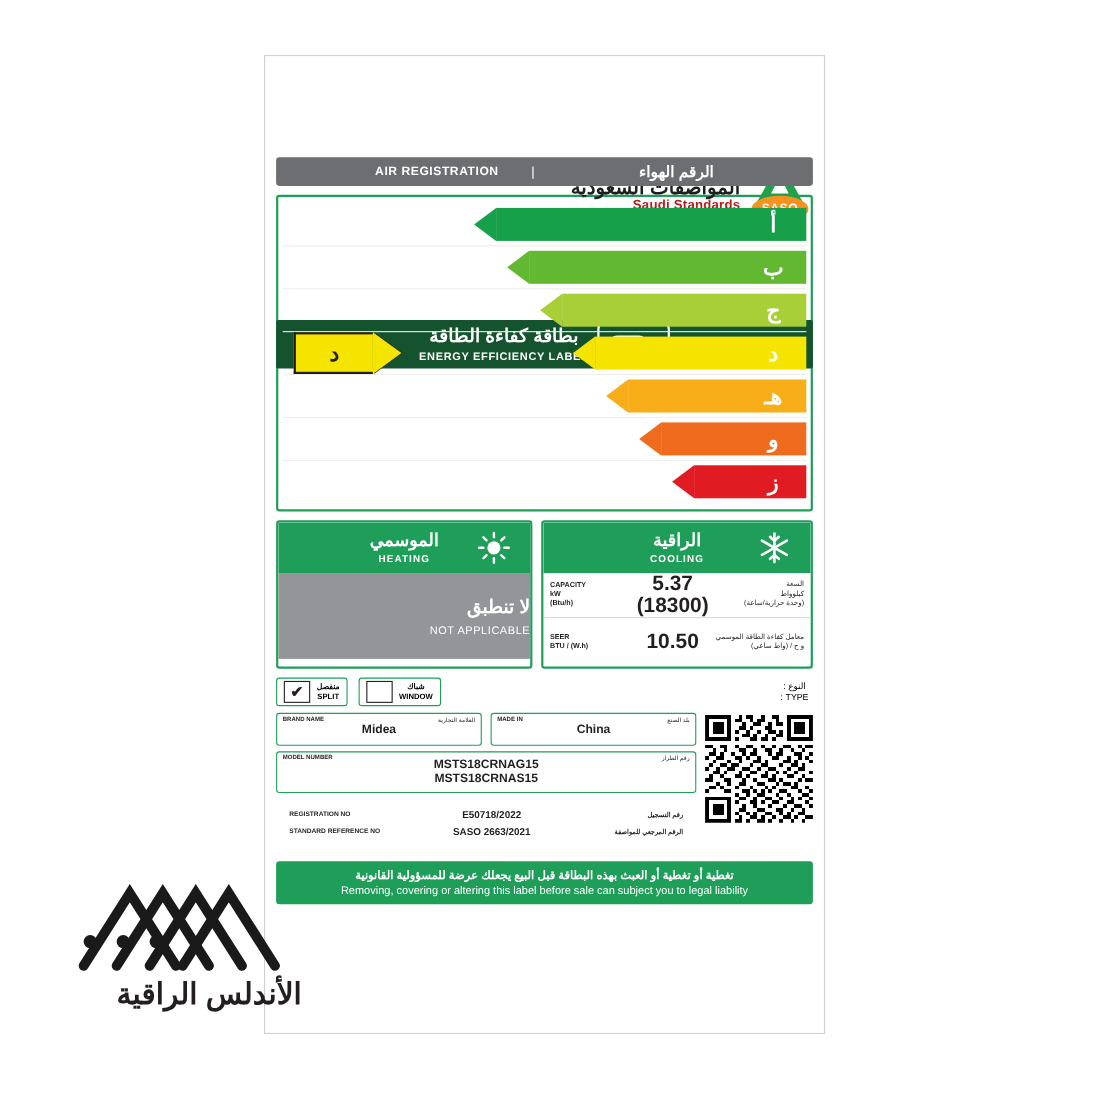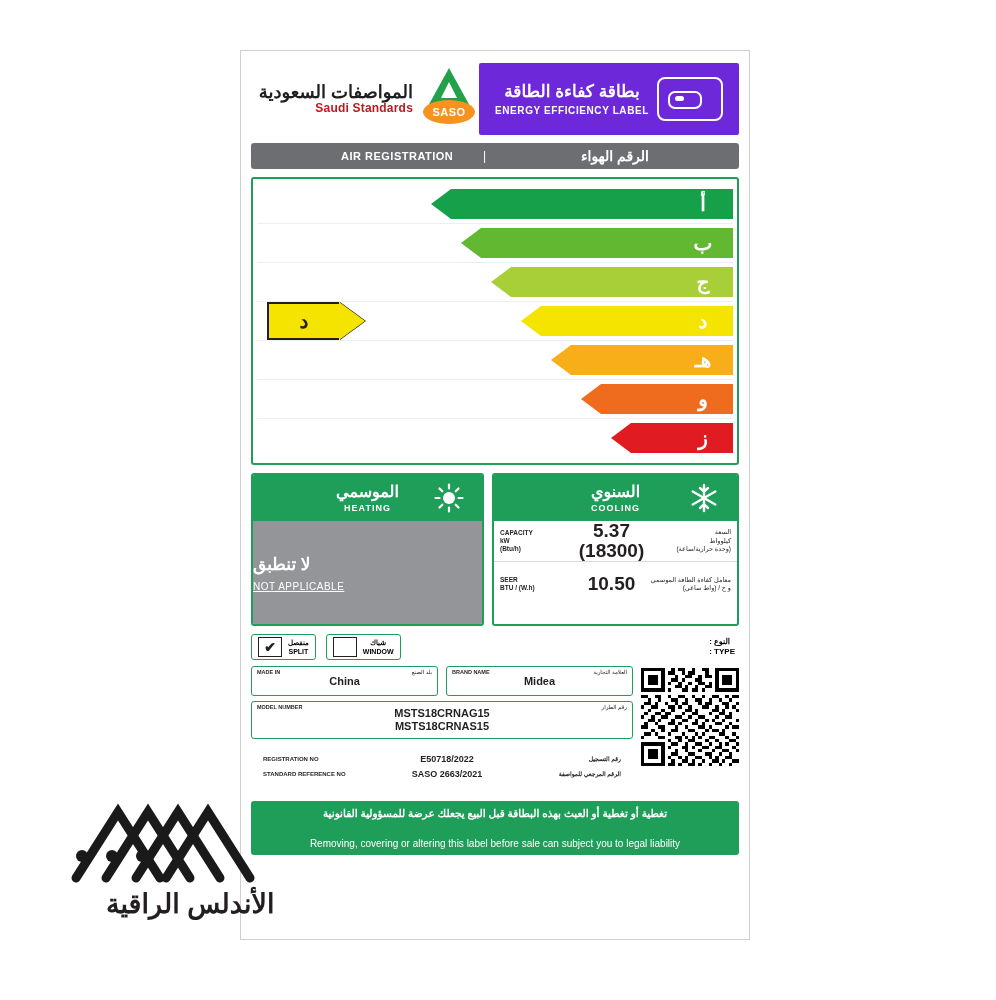--- a/index.html
+++ b/index.html
@@ -16,20 +16,21 @@
     width:510px; height:890px;
     background:#ffffff;
     border:1px solid #cfcfcf;
     box-sizing:border-box;
   }
   
   .header{
     display:flex;
     height:72px;
     margin:12px 10px 0 10px;
+    flex-direction:column;
   }
   .hdr-left{
     flex:0 0 228px;
     display:flex;
     align-items:center;
     justify-content:flex-end;
     gap:6px;
   }
   .saso-text{
     text-align:right;
@@ -58,21 +59,21 @@
     border-bottom:16px solid #ffffff;
   }
   .saso-logo .oval{
     position:absolute;left:4px;top:32px;width:52px;height:24px;
     background:#f7921e;border-radius:50%;
     display:flex;align-items:center;justify-content:center;
     color:#ffffff;font-size:11px;font-weight:bold;letter-spacing:.5px;
   }
   .hdr-right{
     flex:1;
-    background:#6d28d9;
+    background:#14532d;
     display:flex;align-items:center;justify-content:center;
     gap:8px;
     border-radius:2px;
   }
   .hdr-titles{ text-align:center;color:#ffffff; }
   .hdr-ar{ font-size:17px;font-weight:bold;direction:rtl;line-height:1.2;}
   .hdr-en{ font-size:10px;font-weight:bold;letter-spacing:.6px;margin-top:3px;}
   .ac-badge{
     width:62px;height:40px;border:2px solid #ffffff;border-radius:8px;
     position:relative;
@@ -169,26 +170,26 @@
     background:#1f9e5a;color:#ffffff;
     height:46px;display:flex;align-items:center;justify-content:center;
     position:relative;
   }
   .hc-head .t{ text-align:center; }
   .hc-ar{font-size:16px;font-weight:bold;direction:rtl;line-height:1.1;}
   .hc-en{font-size:9px;font-weight:bold;letter-spacing:1px;margin-top:2px;}
   .hc-icon{position:absolute;right:18px;top:8px;width:30px;height:30px;color:#ffffff;}
   .na-body{
     background:#939598;
-    height:103px;
-    display:flex;flex-direction:column;align-items:flex-start;justify-content:center;
+    height:78px;
+    display:flex;flex-direction:column;align-items:flex-end;justify-content:center;
     color:#ffffff;
   }
   .na-ar{font-size:17px;font-weight:bold;direction:rtl;letter-spacing:2px;}
-  .na-en{font-size:10px;margin-top:6px;letter-spacing:.5px;text-decoration:underline;}
+  .na-en{font-size:10px;margin-top:6px;letter-spacing:.5px;}
   .cool-row{
     display:flex;align-items:center;
     border-bottom:1px solid #d9d9d9;
     height:41px;
     padding:0 6px;
     box-sizing:border-box;
   }
   .cool-row:last-child{border-bottom:none;height:44px;}
   .cr-en{
     flex:0 0 78px;
@@ -211,21 +212,21 @@
   }
   .chk{
     width:22px;height:18px;border:1px solid #231f20;background:#ffffff;
     display:flex;align-items:center;justify-content:center;
     font-size:14px;font-weight:bold;color:#231f20;
   }
   .chk-lbl{font-size:7px;font-weight:bold;line-height:1.3;text-align:center;}
   .chk-lbl .ar{direction:rtl;font-size:7px;}
   .type-label{
     margin-left:auto;margin-right:4px;
-    font-size:8px;font-weight:bold;text-align:left;line-height:1.3;
+    font-size:8px;font-weight:normal;text-align:center;line-height:1.3;
     direction:rtl;
   }
   .type-box{
     border:1px solid #1f9e5a;border-radius:3px;
     padding:2px 6px;
     display:flex;align-items:center;gap:6px;
   }
   
   .info-wrap{
     margin:4px 10px 0 10px;
@@ -267,21 +268,21 @@
   .srow .ar{flex:0 0 110px;text-align:right;direction:rtl;font-size:6px;}
   
   .footer{
     margin:8px 10px 10px 10px;
     background:#1f9e5a;color:#ffffff;
     border-radius:3px;
     padding:6px 8px;
     text-align:center;
   }
   .f-ar-line{font-size:10.5px;font-weight:bold;direction:rtl;}
-  .f-en-line{font-size:10px;margin-top:19px;}
+  .f-en-line{font-size:10px;margin-top:3px;}
   
   .watermark{
     position:absolute;left:58px;top:760px;width:330px;height:190px;
     pointer-events:none;
   }
   .wm-text{
     position:absolute;left:48px;top:128px;
     font-size:27px;font-weight:bold;color:#231f20;direction:rtl;
   }
 </style>
@@ -401,21 +402,21 @@
       </div>
       <div class="na-body">
         <div class="na-ar">لا تنطبق</div>
         <div class="na-en">NOT APPLICABLE</div>
       </div>
     </div>
 
     <div class="hc-box cooling">
       <div class="hc-head">
         <div class="t">
-          <div class="hc-ar">السنوي</div>
+          <div class="hc-ar">الراقية</div>
           <div class="hc-en">COOLING</div>
         </div>
         <div class="hc-icon">
           <svg viewBox="0 0 30 30" width="30" height="30">
             <g stroke="#ffffff" stroke-width="2.4" stroke-linecap="round">
               <line x1="15" y1="2" x2="15" y2="28"></line>
               <line x1="3.7" y1="8.5" x2="26.3" y2="21.5"></line>
               <line x1="3.7" y1="21.5" x2="26.3" y2="8.5"></line>
               <line x1="11" y1="5" x2="15" y2="8.5"></line>
                 <line x1="19" y1="5" x2="15" y2="8.5"></line>
@@ -477,28 +478,28 @@
     <div class="type-label">
       <span>النوع :</span><br>
       <span>TYPE :</span>
     </div>
   </div>
 
   <div class="info-wrap">
     <div class="info-left">
       <div class="two-col">
         <div class="field">
+          <span class="f-en">BRAND NAME</span>
+          <span class="f-ar">العلامة التجارية</span>
+          <span class="f-val">Midea</span>
+        </div>
+        <div class="field">
           <span class="f-en">MADE IN</span>
           <span class="f-ar">بلد الصنع</span>
           <span class="f-val">China</span>
-        </div>
-        <div class="field">
-          <span class="f-en">BRAND NAME</span>
-          <span class="f-ar">العلامة التجارية</span>
-          <span class="f-val">Midea</span>
         </div>
       </div>
       <div class="field" style="height:36px;">
         <span class="f-en">MODEL NUMBER</span>
         <span class="f-ar">رقم الطراز</span>
         <span class="f-val">
           <span>MSTS18CRNAG15</span>
           <span class="l2">MSTS18CRNAS15</span>
         </span>
       </div>

